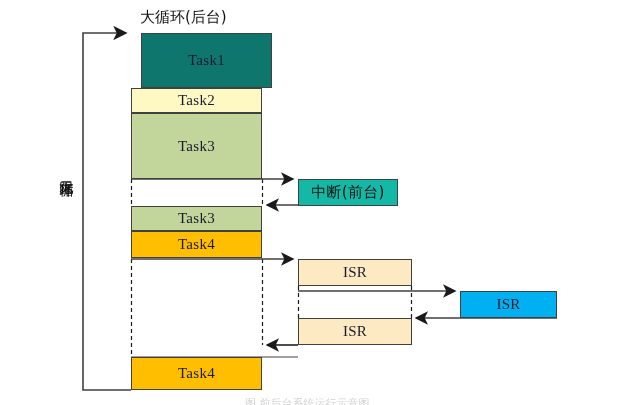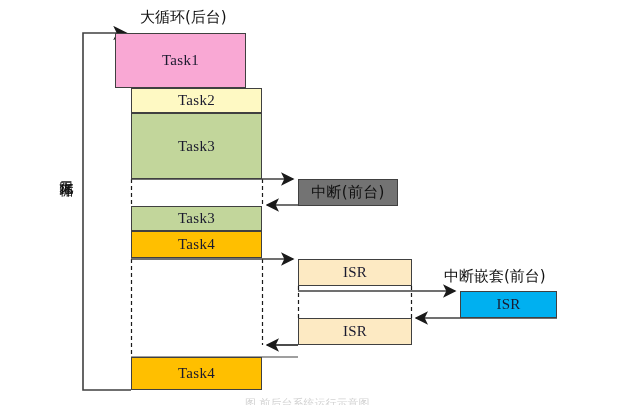--- a/index.html
+++ b/index.html
@@ -104,37 +104,36 @@
     <path d="M557,318 L416,318" fill="none" stroke="#404040" stroke-width="1.5" marker-end="url(#arrhead)"></path>
 
     <path d="M298,345 L267,345 L267,345" fill="none" stroke="#404040" stroke-width="1.5"></path>
     <path d="M298,345 L267,345" fill="none" stroke="#404040" stroke-width="1.5" marker-end="url(#arrhead)"></path>
 
     <path d="M131,357 L298,357" fill="none" stroke="#404040" stroke-width="1.2"></path>
   </svg>
 
   <div class="vlabel" style="left:60px; top:170px;">无限循环</div>
 
-  <div class="box" style="left:115px; top:33px; width:131px; height:55px; background:#f9a8d4;">Task1</div>
+  <div class="box" style="left:141px; top:33px; width:131px; height:55px; background:#0f766e;">Task1</div>
 
   <div class="box" style="left:131px; top:88px; width:131px; height:25px; background:#fef9c3;">Task2</div>
 
   <div class="box" style="left:131px; top:113px; width:131px; height:66px; background:#c2d69b;">Task3</div>
 
   <div class="box" style="left:131px; top:206px; width:131px; height:25px; background:#c2d69b;">Task3</div>
 
   <div class="box" style="left:131px; top:231px; width:131px; height:27px; background:#ffbf00;">Task4</div>
 
   <div class="box" style="left:131px; top:357px; width:131px; height:33px; background:#ffbf00;">Task4</div>
 
-  <div class="box cjk" style="left:298px; top:179px; width:100px; height:27px; background:#737373;">中断(前台)</div>
+  <div class="box cjk" style="left:298px; top:179px; width:100px; height:27px; background:#14b8a6;">中断(前台)</div>
 
   <div class="box" style="left:298px; top:259px; width:114px; height:27px; background:#fdeac3;">ISR</div>
 
   <div class="box" style="left:298px; top:318px; width:114px; height:27px; background:#fdeac3;">ISR</div>
 
-  <div class="caption" style="left:444px; top:267px;">中断嵌套(前台)</div>
 
   <div class="box" style="left:460px; top:291px; width:97px; height:27px; background:#00b0f0;">ISR</div>
 
   <div class="bottom-caption" style="left:245px; top:396px;">图  前后台系统运行示意图</div>
 
 </div>
 
 </body></html>

